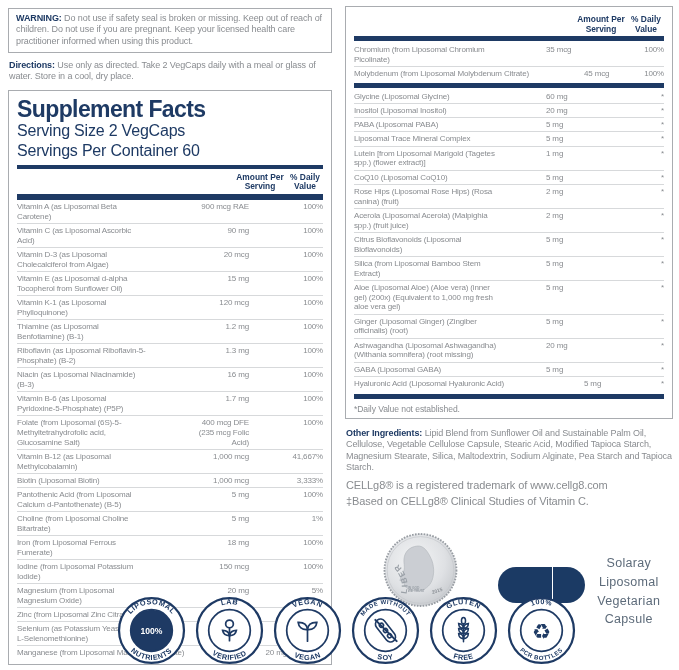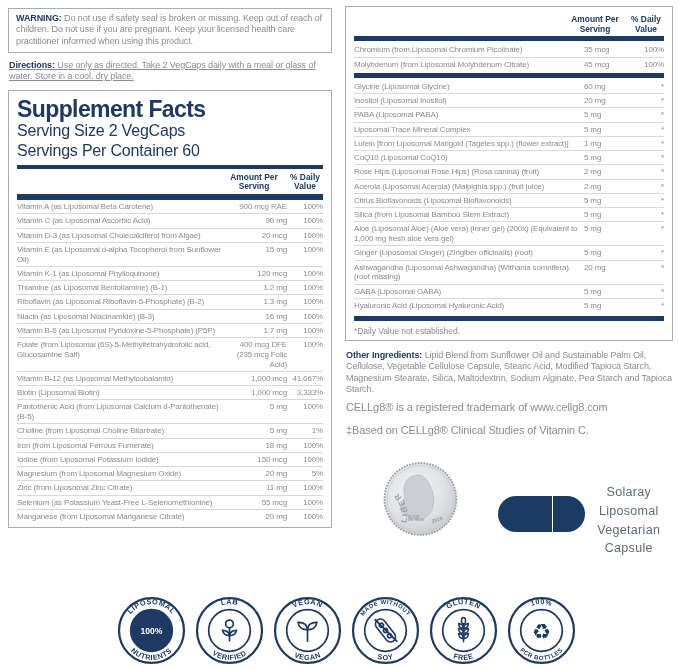--- a/index.html
+++ b/index.html
@@ -5,33 +5,33 @@
   html,body{margin:0;padding:0;background:#fff;}
   body{width:679px;height:670px;overflow:hidden;font-family:"Liberation Sans",sans-serif;}
   .canvas{position:relative;width:548px;height:670px;background:#fff;}
   :root{--navy:#1e3a64;--gray:#898c90;--line:#d7d9db;--box:#a9acb0;}
 
   
   .left-col{position:absolute;left:8px;top:8px;width:324px;}
   .warning-box{border:1px solid var(--box);padding:4px 7px 5px;}
   .body-text{font-size:9px;line-height:1.25;color:var(--gray);letter-spacing:-0.1px;}
   .body-text b{color:var(--navy);font-weight:bold;}
-  .directions{margin:7px 1px 0;text-decoration:underline;}
+  .directions{margin:7px 1px 0;}
   .facts-box{border:1px solid var(--box);margin-top:8px;padding:5px 8px 4px;}
   .sf-title{font-size:23px;font-weight:bold;color:var(--navy);letter-spacing:-0.6px;line-height:1.05;margin-top:1px;}
   .sf-serving{font-size:16px;font-weight:normal;color:var(--navy);line-height:1.2;letter-spacing:-0.2px;}
   .bar{background:var(--navy);}
   .bar.b4{height:4px;margin-top:5px;}
   .bar.b6{height:6px;margin-top:2px;}
-  .col-headers{display:flex;justify-content:flex-end;gap:6px;margin-top:4px;}
+  .col-headers{display:flex;justify-content:flex-end;margin-top:4px;}
   .hdr{font-size:8.4px;font-weight:bold;color:var(--navy);text-align:center;line-height:1.15;}
   .hdr.amt{width:54px;}
   .hdr.dv{width:36px;}
   .rows .row{display:flex;align-items:flex-start;padding:2px 0 1.5px;}
-  .rows .row:not(:last-child){border-bottom:1px solid var(--line);}
+  .rows .row:not(:last-child){border-bottom:1px solid var(--line);gap:38px;}
   .cell{font-size:8px;line-height:1.22;color:var(--gray);letter-spacing:-0.15px;}
   .cell.name{flex:1;min-width:0;padding-right:3px;}
   .left-col .cell.amount{width:62px;text-align:right;}
   .cell.dv{width:36px;text-align:right;}
 
   
   .right-col{position:absolute;left:345px;top:6px;width:328px;}
   .facts-box.right{margin-top:0;padding:4px 8px 4px;}
   .right-col .cell.amount{width:50px;text-align:left;padding-left:2px;}
   .right-col .cell.dv{width:30px;}
@@ -274,21 +274,21 @@
             <span class="cell amount">5 mg</span>
             <span class="cell dv">*</span>
           </div>
         </div>
       <div class="bar b5" style="margin-top:4px"></div>
       <div class="footnote">*Daily Value not established.</div>
     </div>
 
     <p class="body-text other-ing"><b>Other Ingredients:</b> <span>Lipid Blend from Sunflower Oil and Sustainable Palm Oil, Cellulose, Vegetable Cellulose Capsule, Stearic Acid, Modified Tapioca Starch, Magnesium Stearate, Silica, Maltodextrin, Sodium Alginate, Pea Starch and Tapioca Starch.</span></p>
     <p class="tm-line">CELLg8® is a registered trademark of www.cellg8.com</p>
-    <p class="tm-line" style="margin-top:11px">‡Based on CELLg8® Clinical Studies of Vitamin C.</p>
+    <p class="tm-line" style="margin-top:4px">‡Based on CELLg8® Clinical Studies of Vitamin C.</p>
 
     <div class="visuals">
 
       <svg width="97" height="102" viewBox="0 0 100 104" aria-hidden="true">
         <defs>
           <radialGradient id="coinGrad" cx="42%" cy="38%" r="70%">
             <stop offset="0%" stop-color="#f4f5f6"></stop>
             <stop offset="60%" stop-color="#dfe1e4"></stop>
             <stop offset="100%" stop-color="#c3c6ca"></stop>
           </radialGradient>

